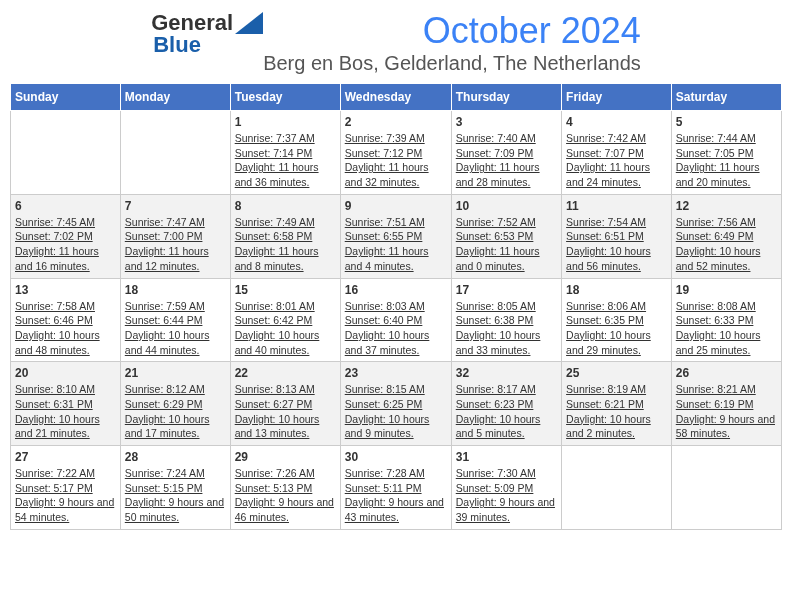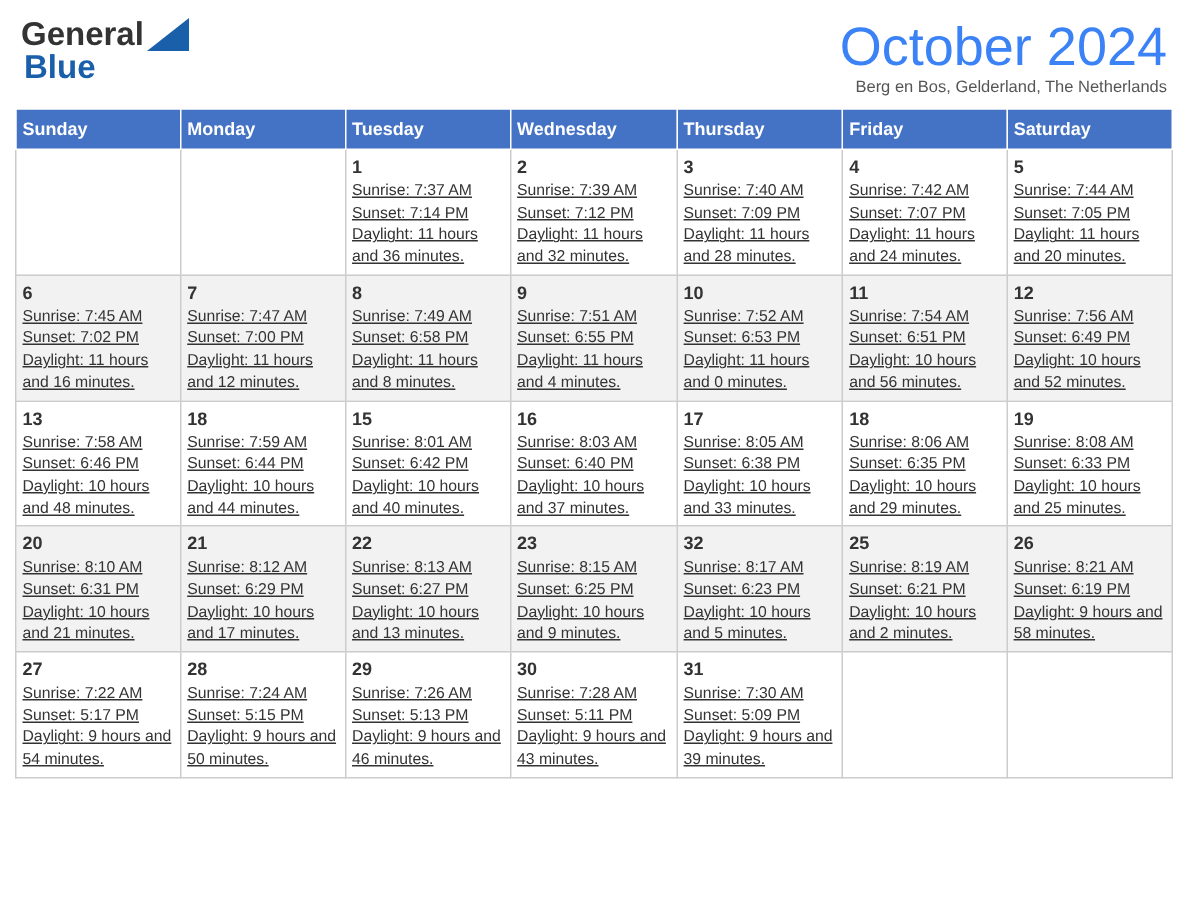--- a/index.html
+++ b/index.html
@@ -5,40 +5,40 @@
     * { box-sizing: border-box; margin: 0; padding: 0; }
     body {
       font-family: Arial, sans-serif;
       background: #fff;
       width: 792px;
       min-height: 612px;
       padding: 10px;
     }
     .header {
       display: flex;
-      justify-content: space-between;
+      justify-content: center;
       align-items: flex-start;
       margin-bottom: 8px;
       padding: 0 4px;
     }
     .logo {
       display: flex;
       flex-direction: column;
       align-items: flex-start;
     }
     .title-area {
       text-align: right;
     }
     .month-title {
       font-size: 36px;
       color: #3b82f6;
       font-weight: normal;
     }
     .subtitle {
-      font-size: 11px;
+      font-size: 20px;
       color: #555;
     }
     .calendar {
       width: 100%;
       border-collapse: collapse;
       font-size: 11px;
     }
     .calendar th {
       background: #4472c4;
       color: #fff;

